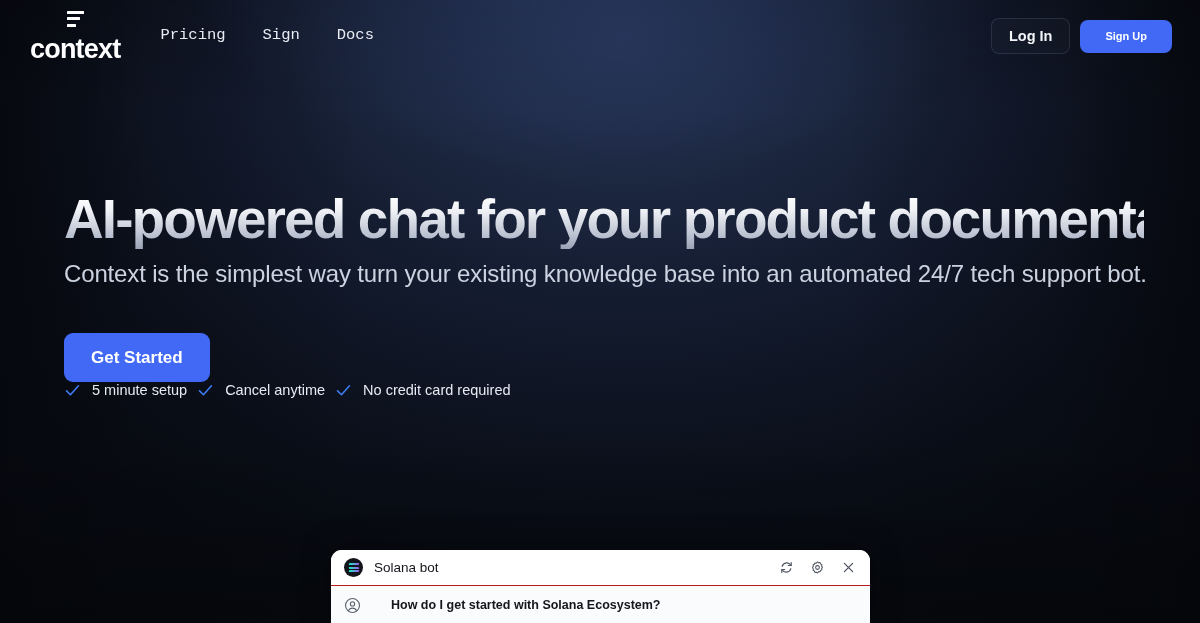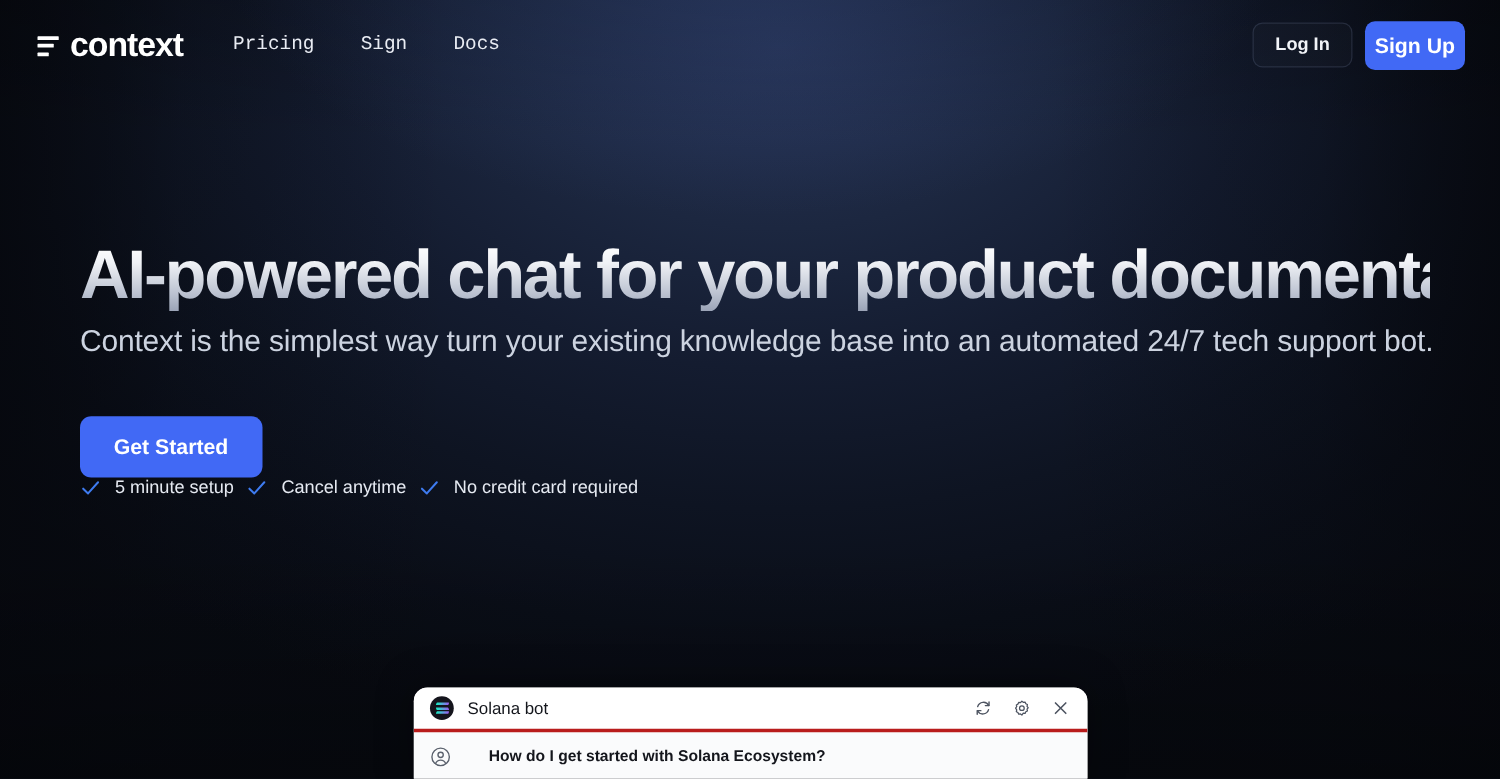--- a/index.html
+++ b/index.html
@@ -51,20 +51,21 @@
     align-items: center;
     padding: 0 28px 0 30px;
     z-index: 6;
   }
   .brand {
     display: flex;
     align-items: center;
     gap: 9px;
     margin-right: 40px;
     cursor: pointer;
+    flex-direction: column;
   }
   .brand-mark {
     display: flex;
     flex-direction: column;
     justify-content: center;
     gap: 3.5px;
     width: 17px;
     padding-top: 1px;
   }
   .brand-mark i {
@@ -112,27 +113,27 @@
     background: rgba(255,255,255,0.02);
     border: 1px solid rgba(150,170,210,0.16);
     border-radius: 8px;
     padding: 10px 17px;
     cursor: pointer;
     line-height: 1;
     text-align: right;
   }
   .btn-primary {
     font-family: inherit;
-    font-size: 17px;
+    font-size: 11px;
     font-weight: 700;
     color: #ffffff;
     background: #4169f5;
     border: none;
     border-radius: 8px;
-    padding: 11px 8px;
+    padding: 11px 25px;
     cursor: pointer;
     line-height: 1;
   }
 
   
   .hero {
     position: absolute;
     top: 190px;
     left: 64px;
     width: 1080px;
@@ -207,21 +208,21 @@
     box-shadow: 0 -2px 30px rgba(0,0,0,0.35);
     overflow: hidden;
     z-index: 7;
   }
   .chat-header {
     height: 36px;
     display: flex;
     align-items: center;
     padding: 0 14px 0 13px;
     background: #ffffff;
-    border-bottom: 3px solid #b91c1c;
+    border-bottom: 1px solid #b91c1c;
   }
   .chat-avatar {
     width: 19px;
     height: 19px;
     border-radius: 50%;
     background: #14141c;
     display: flex;
     flex-direction: column;
     align-items: center;
     justify-content: center;

